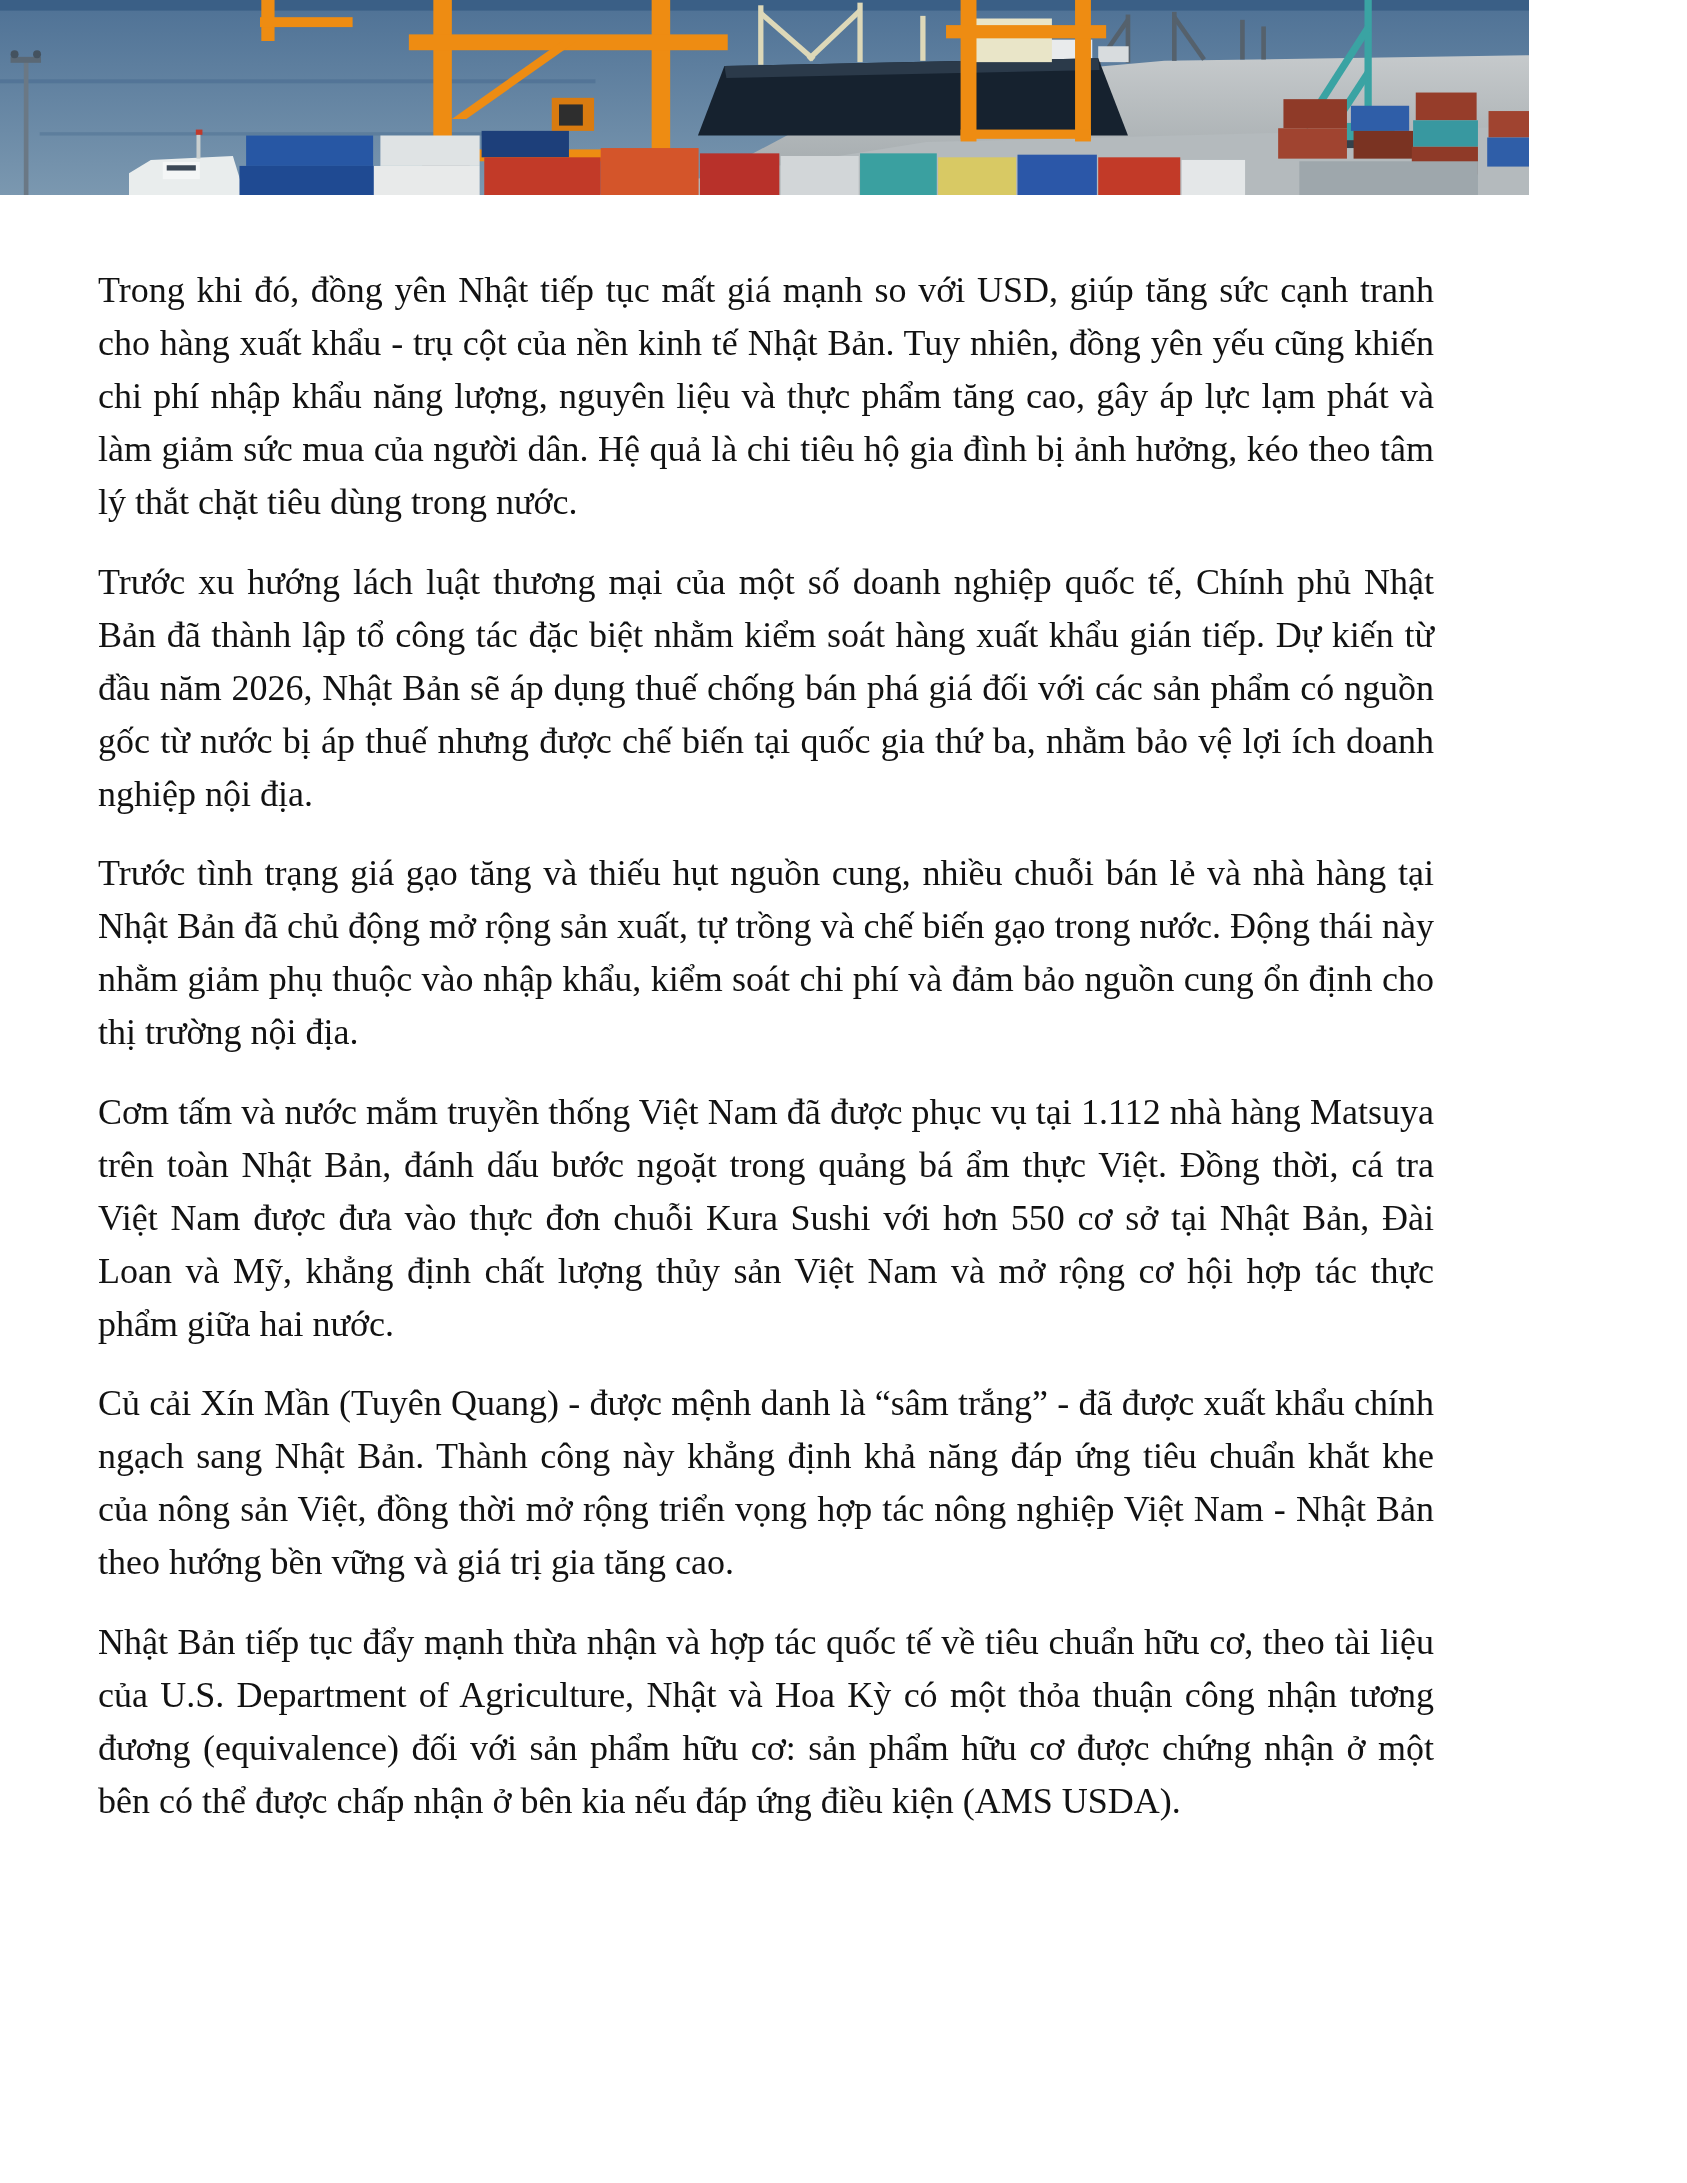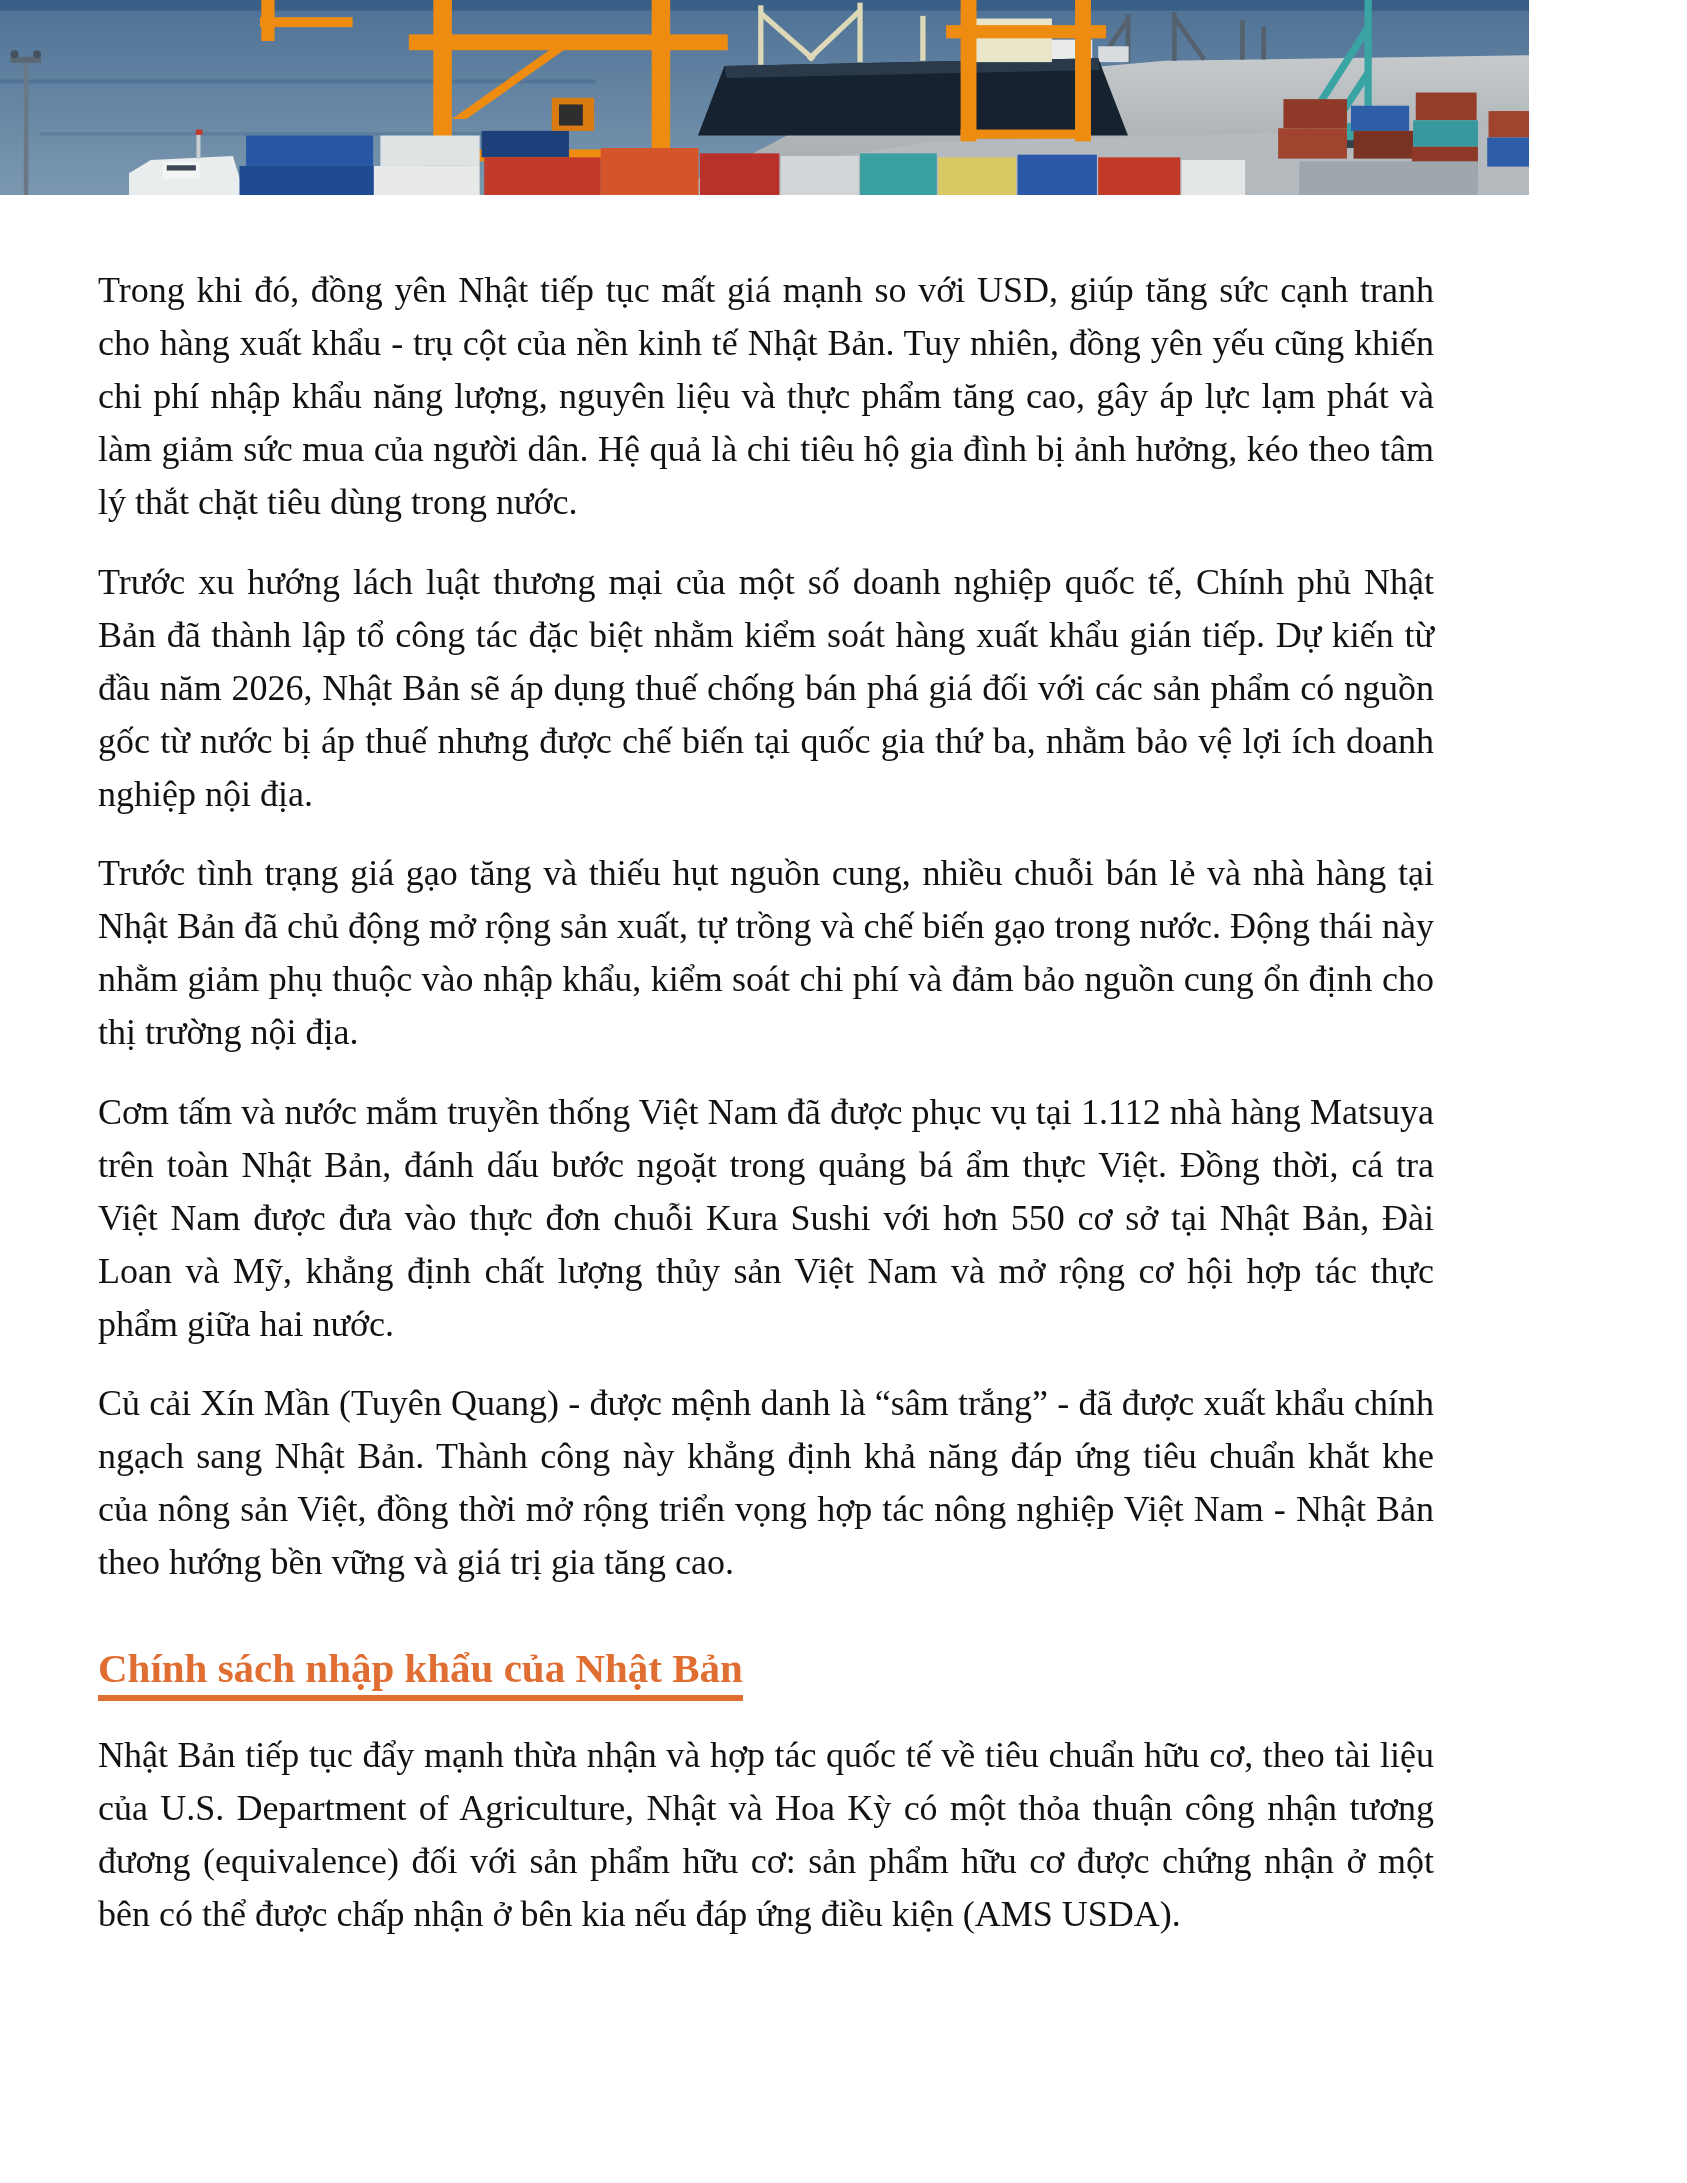--- a/index.html
+++ b/index.html
@@ -177,23 +177,20 @@
     </g>
   </svg>
 
   <div class="body-text">
     <p>Trong khi đó, đồng yên Nhật tiếp tục mất giá mạnh so với USD, giúp tăng sức cạnh tranh cho hàng xuất khẩu - trụ cột của nền kinh tế Nhật Bản. Tuy nhiên, đồng yên yếu cũng khiến chi phí nhập khẩu năng lượng, nguyên liệu và thực phẩm tăng cao, gây áp lực lạm phát và làm giảm sức mua của người dân. Hệ quả là chi tiêu hộ gia đình bị ảnh hưởng, kéo theo tâm lý thắt chặt tiêu dùng trong nước.</p>
     <p>Trước xu hướng lách luật thương mại của một số doanh nghiệp quốc tế, Chính phủ Nhật Bản đã thành lập tổ công tác đặc biệt nhằm kiểm soát hàng xuất khẩu gián tiếp. Dự kiến từ đầu năm 2026, Nhật Bản sẽ áp dụng thuế chống bán phá giá đối với các sản phẩm có nguồn gốc từ nước bị áp thuế nhưng được chế biến tại quốc gia thứ ba, nhằm bảo vệ lợi ích doanh nghiệp nội địa.</p>
     <p>Trước tình trạng giá gạo tăng và thiếu hụt nguồn cung, nhiều chuỗi bán lẻ và nhà hàng tại Nhật Bản đã chủ động mở rộng sản xuất, tự trồng và chế biến gạo trong nước. Động thái này nhằm giảm phụ thuộc vào nhập khẩu, kiểm soát chi phí và đảm bảo nguồn cung ổn định cho thị trường nội địa.</p>
     <p>Cơm tấm và nước mắm truyền thống Việt Nam đã được phục vụ tại 1.112 nhà hàng Matsuya trên toàn Nhật Bản, đánh dấu bước ngoặt trong quảng bá ẩm thực Việt. Đồng thời, cá tra Việt Nam được đưa vào thực đơn chuỗi Kura Sushi với hơn 550 cơ sở tại Nhật Bản, Đài Loan và Mỹ, khẳng định chất lượng thủy sản Việt Nam và mở rộng cơ hội hợp tác thực phẩm giữa hai nước.</p>
     <p>Củ cải Xín Mần (Tuyên Quang) - được mệnh danh là “sâm trắng” - đã được xuất khẩu chính ngạch sang Nhật Bản. Thành công này khẳng định khả năng đáp ứng tiêu chuẩn khắt khe của nông sản Việt, đồng thời mở rộng triển vọng hợp tác nông nghiệp Việt Nam - Nhật Bản theo hướng bền vững và giá trị gia tăng cao.</p>
 
-    <h2 class="section-heading">
-      <span>Chính sách nhập khẩu của Nhật Bản</span>
-    </h2>
 
     <p>Nhật Bản tiếp tục đẩy mạnh thừa nhận và hợp tác quốc tế về tiêu chuẩn hữu cơ, theo tài liệu của U.S. Department of Agriculture, Nhật và Hoa Kỳ có một thỏa thuận công nhận tương đương (equivalence) đối với sản phẩm hữu cơ: sản phẩm hữu cơ được chứng nhận ở một bên có thể được chấp nhận ở bên kia nếu đáp ứng điều kiện (AMS USDA).</p>
   </div>
 
   <div class="page-box">
     <span class="num">6</span>
   </div>
 
 </div>
 

